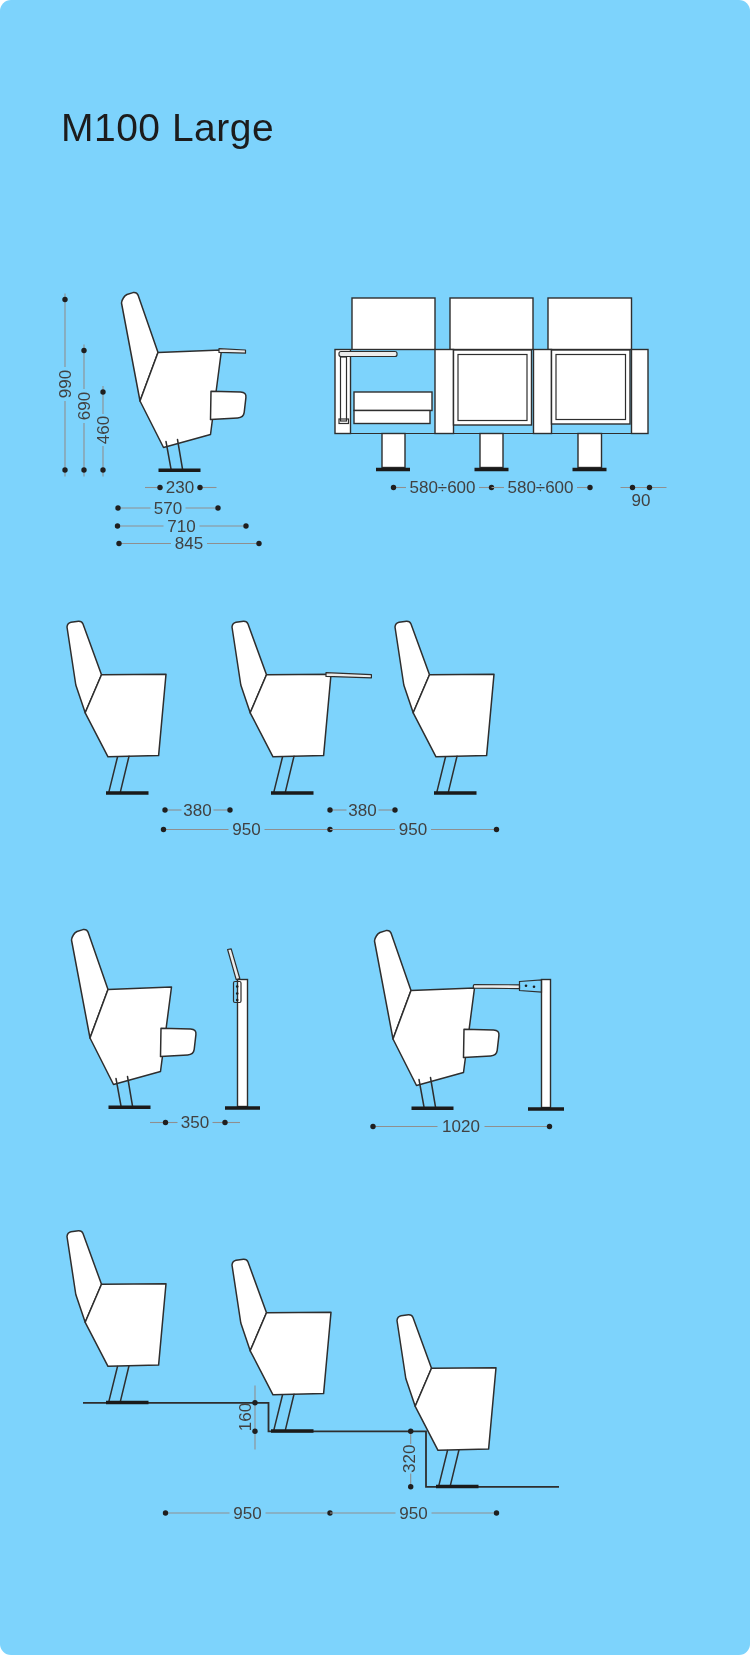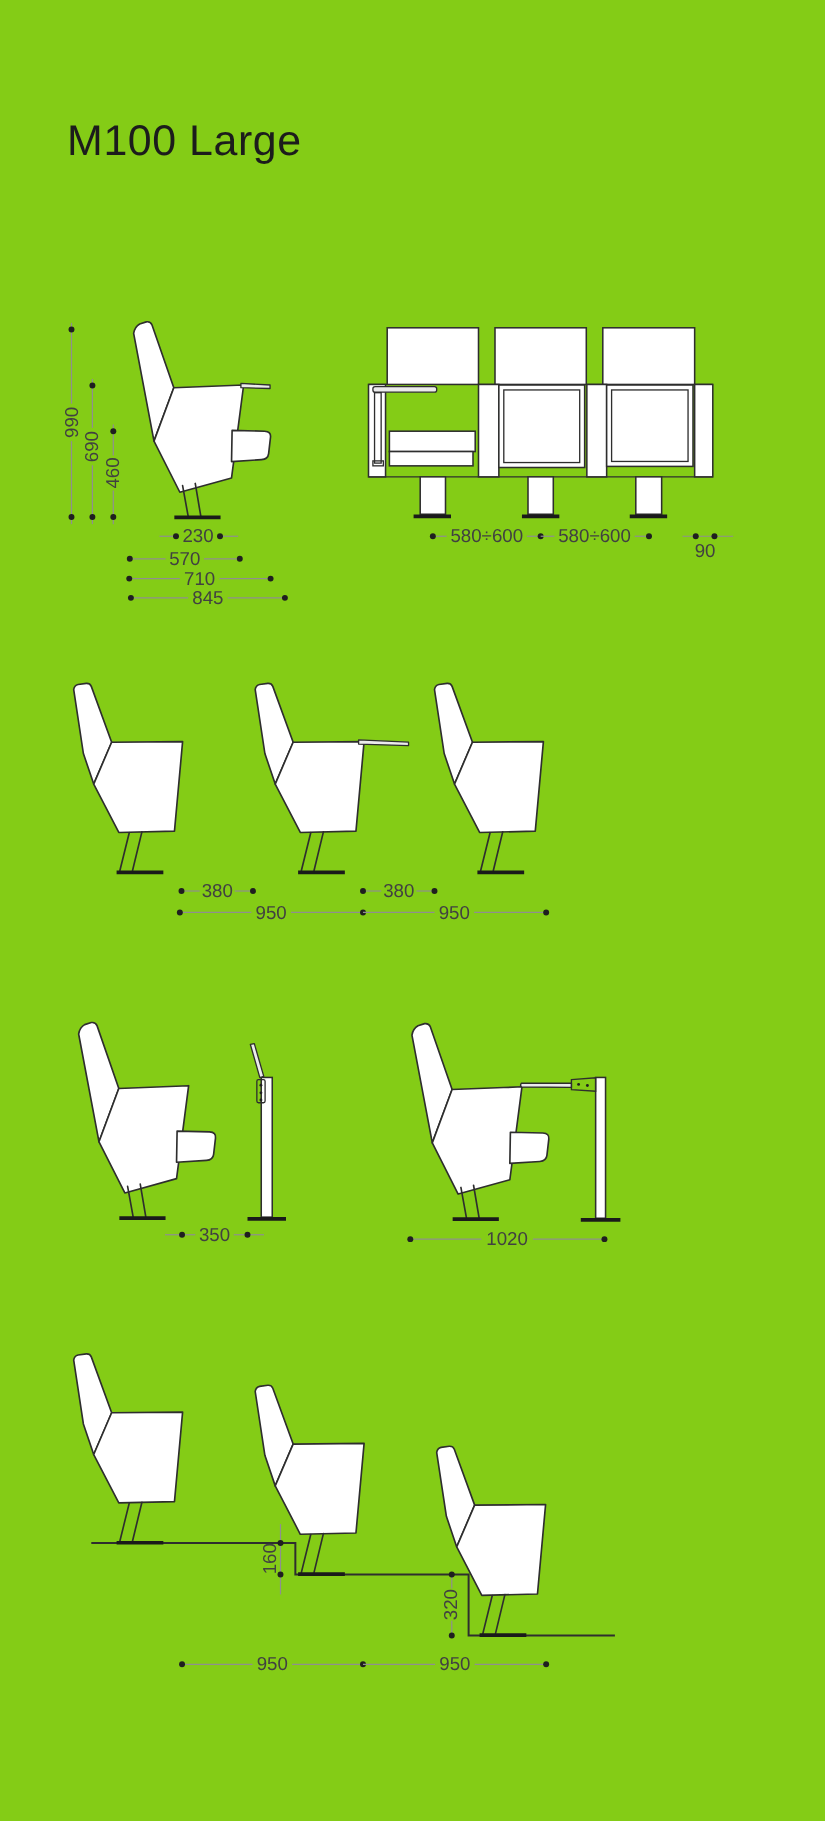--- a/index.html
+++ b/index.html
@@ -1,16 +1,16 @@
 <!DOCTYPE html>
 <html><head>
 <meta charset="utf-8">
 <style>
   html,body{margin:0;padding:0;background:#ffffff;}
-  .canvas{position:relative;width:750px;height:1655px;background:#84cc16;overflow:hidden;}
+  .canvas{position:relative;width:750px;height:1655px;background:#7dd3fc;overflow:hidden;border-radius:11px;}
   svg text{font-family:"Liberation Sans",sans-serif;}
   .title-text{font-size:39px;fill:#1c1c1c;letter-spacing:.5px;}
   .dim-text{font-size:17px;fill:#414141;}
   .outline{fill:#ffffff;stroke:#2e2e2e;stroke-width:1.5;stroke-linejoin:round;stroke-linecap:round;}
   .line{fill:none;stroke:#2e2e2e;stroke-width:1.5;stroke-linecap:round;}
   .floor{fill:none;stroke:#2e2e2e;stroke-width:1.8;stroke-linejoin:miter;}
   .base{fill:none;stroke:#1a1a1a;stroke-width:3.4;stroke-linecap:butt;}
   .frame{fill:#ffffff;stroke:#2e2e2e;stroke-width:1.4;}
   .thin{fill:none;stroke:#2e2e2e;stroke-width:1.2;}
   .fillbar{fill:#ececec;stroke:#2e2e2e;stroke-width:1.2;stroke-linejoin:round;}

